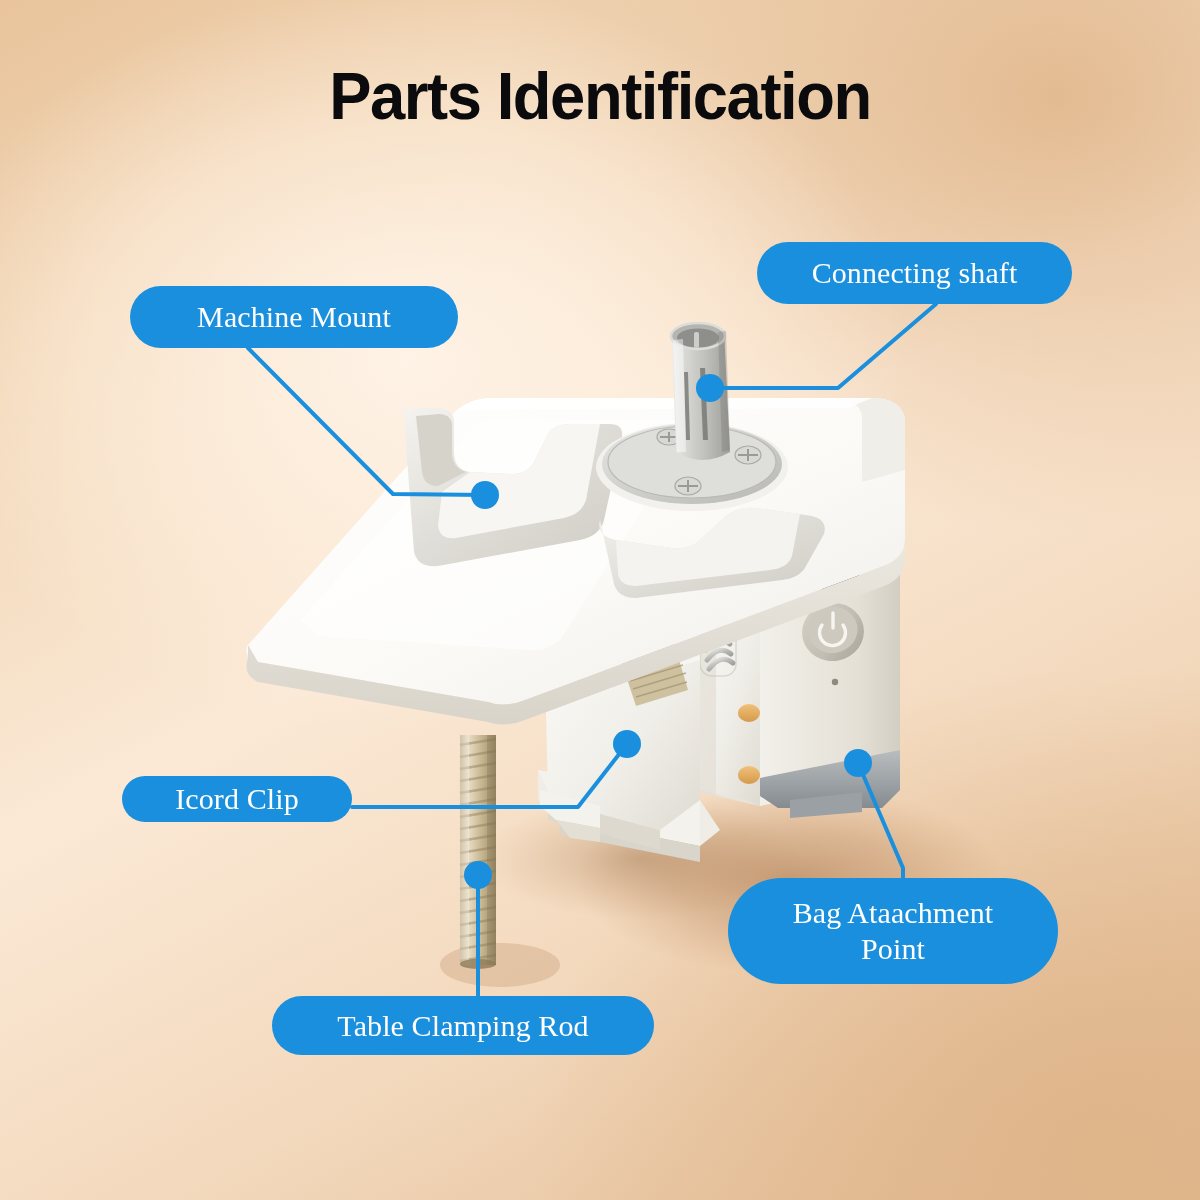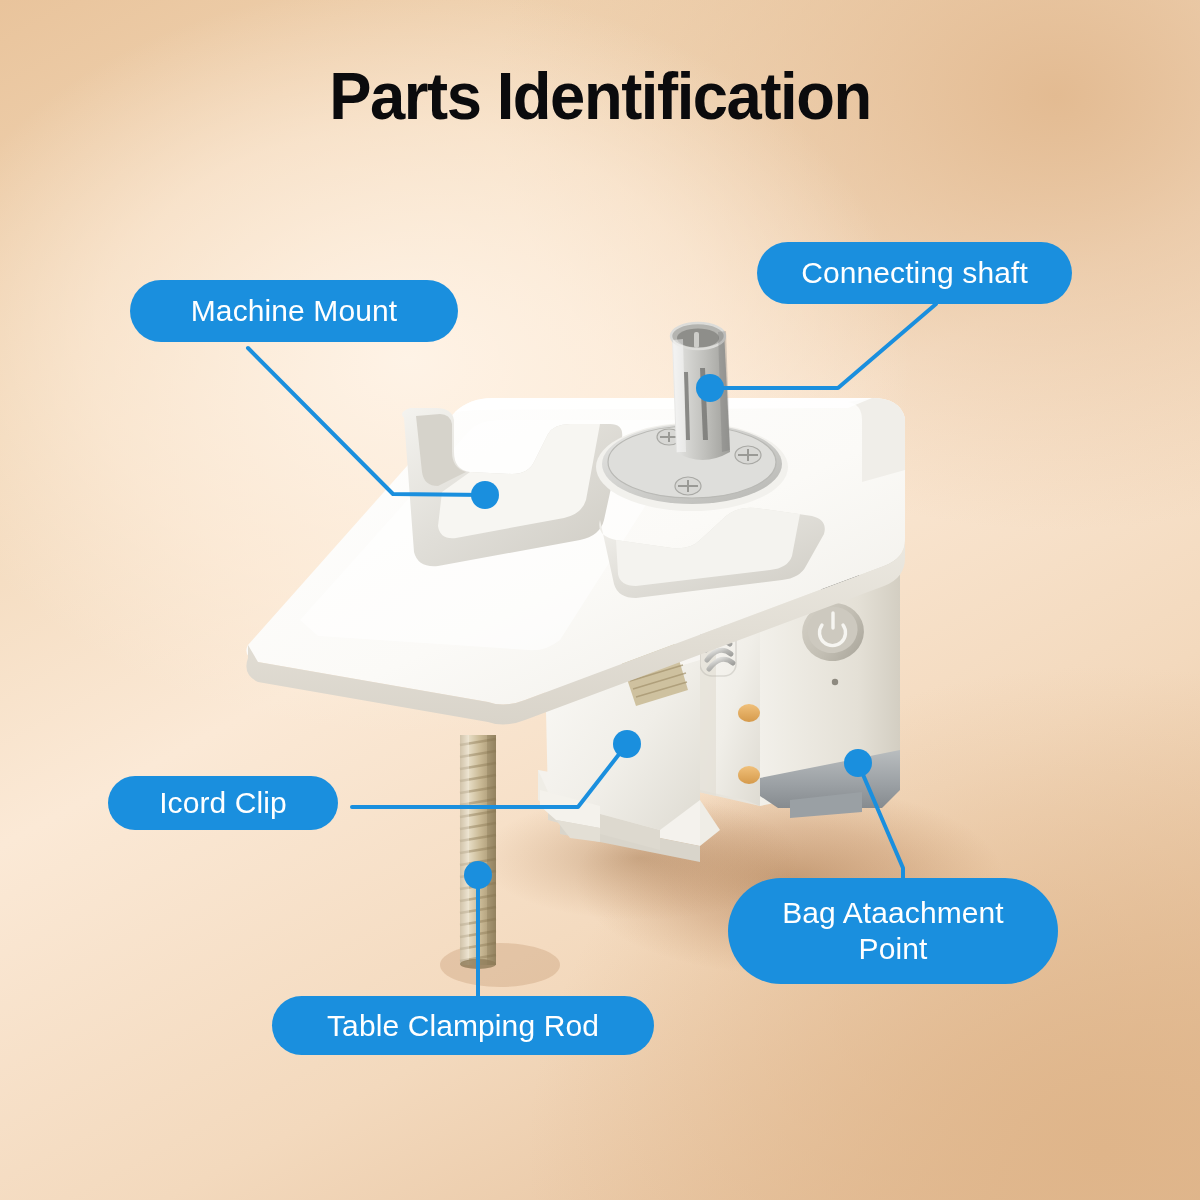--- a/index.html
+++ b/index.html
@@ -32,20 +32,21 @@
     position:absolute;
     background:#1a8fde;
     color:#fff;
     border-radius:999px;
     display:flex;align-items:center;justify-content:center;
     text-align:center;
     font-size:30px;font-weight:400;letter-spacing:.1px;line-height:1.18;
     padding:13px 26px;
     box-sizing:border-box;
     white-space:pre-line;
+    font-family:Liberation Serif, serif;
   }
   .pill.two{line-height:1.2;}
 
   svg.leaders{position:absolute;left:0;top:0;width:1200px;height:1200px;pointer-events:none;}
 </style>
 </head>
 <body>
 
 <div id="stage">
 
@@ -285,24 +286,24 @@
       </g>
     <g id="leader-dots">
         <circle cx="485" cy="495" r="14" fill="#1a8fde"></circle>
         <circle cx="710" cy="388" r="14" fill="#1a8fde"></circle>
         <circle cx="627" cy="744" r="14" fill="#1a8fde"></circle>
         <circle cx="478" cy="875" r="14" fill="#1a8fde"></circle>
         <circle cx="858" cy="763" r="14" fill="#1a8fde"></circle>
       </g>
   </svg>
 
-  <div class="pill" style="left: 130px; top: 280px; width: 328px; height: 62px;">Machine Mount</div>
+  <div class="pill" style="left: 130px; top: 286px; width: 328px; height: 62px;">Machine Mount</div>
 
   <div class="pill" style="left: 757px; top: 242px; width: 315px; height: 62px;">Connecting shaft</div>
 
-  <div class="pill" style="left: 108px; top: 776px; width: 230px; height: 54px;">Icord Clip</div>
+  <div class="pill" style="left: 122px; top: 776px; width: 230px; height: 46px;">Icord Clip</div>
 
   <div class="pill" style="left: 272px; top: 996px; width: 382px; height: 59px;">Table Clamping Rod</div>
 
   <div class="pill two" style="left: 728px; top: 878px; width: 330px; height: 106px;">Bag Ataachment
 Point</div>
 
 </div>
 
 </body></html>

